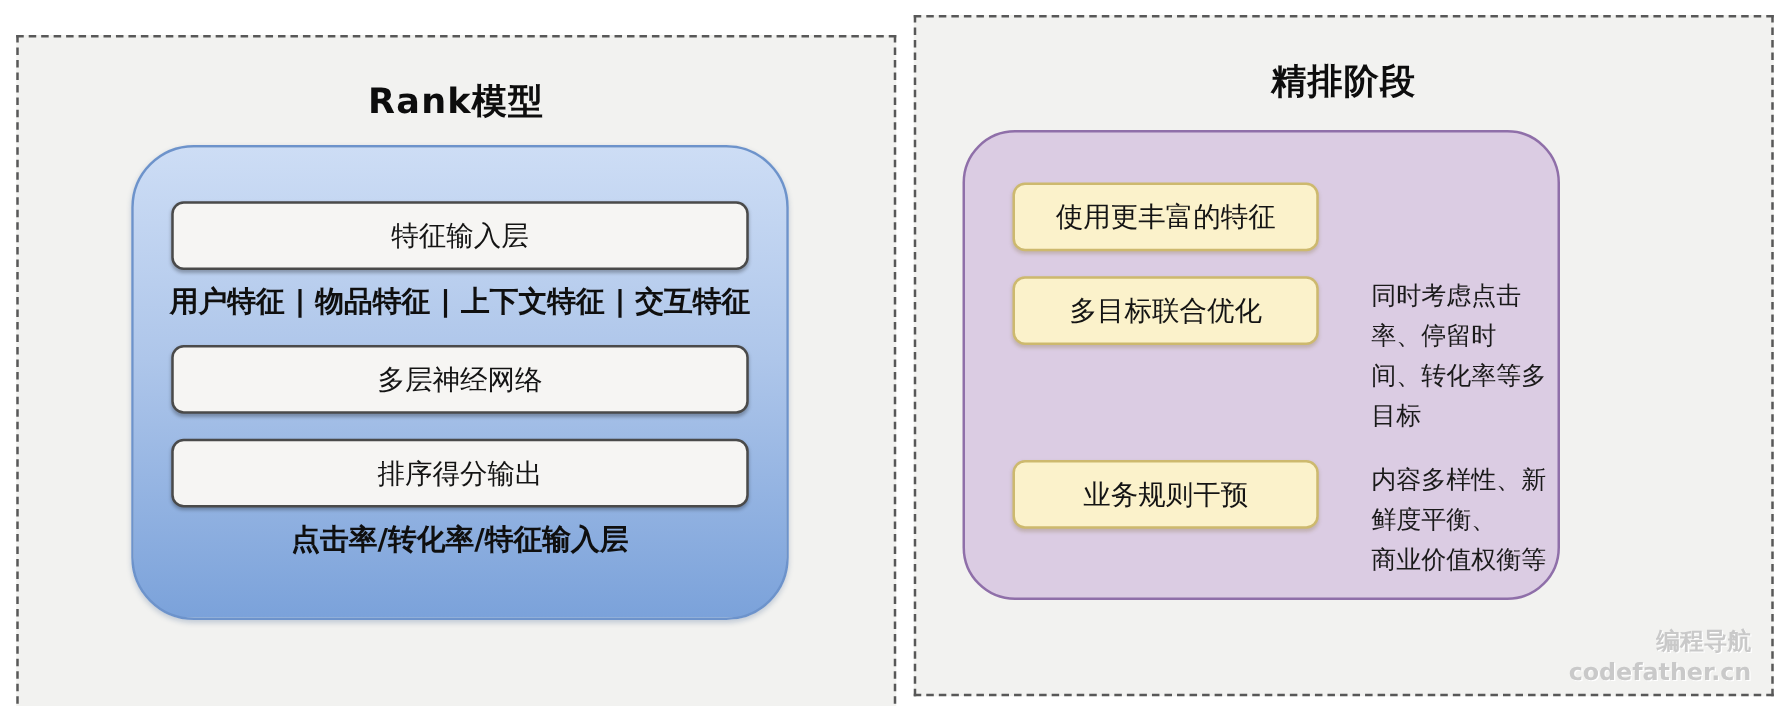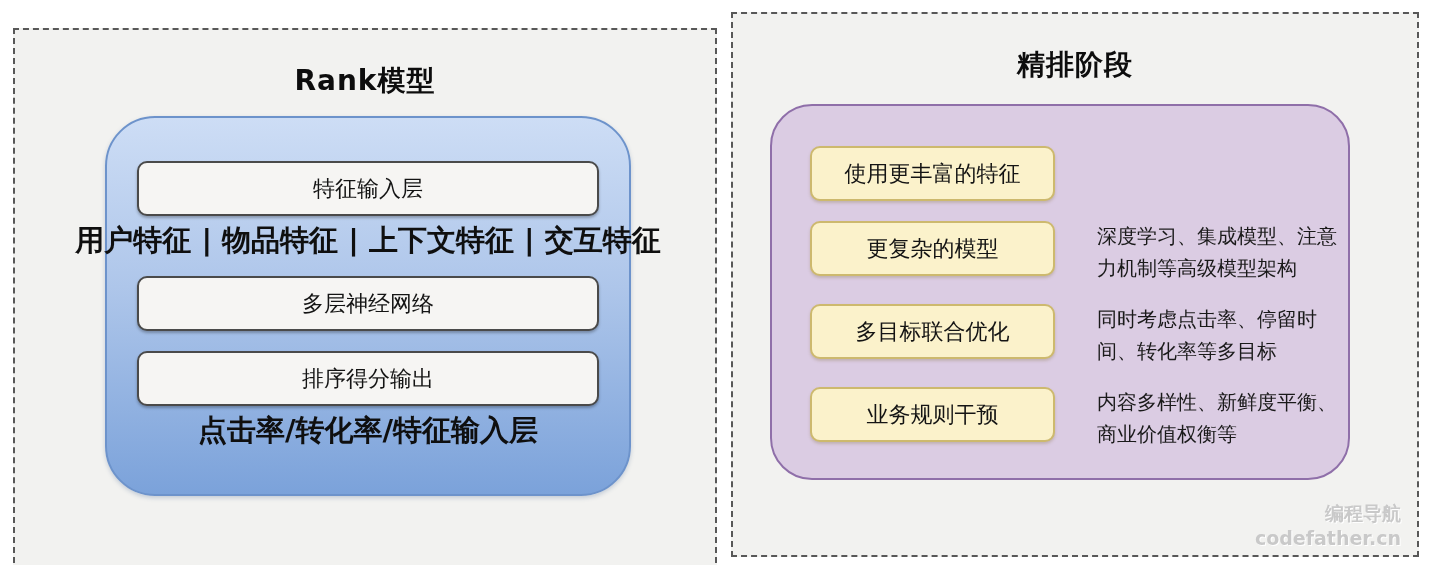--- a/index.html
+++ b/index.html
@@ -63,32 +63,32 @@
     color: #141414;
     box-shadow: 0 2px 3px rgba(0,0,0,0.28);
   }
   .layer-box + .layer-box, .layer-caption + .layer-box { margin-top: 20px; }
   .layer-caption {
     margin-top: 10px;
     height: 30px;
     display: flex;
     align-items: center;
     justify-content: center;
-    font-size: 29px;
+    font-size: 23px;
     font-weight: bold;
     color: #0f0f0f;
     white-space: nowrap;
   }
 
   
   .purple-container {
     position: absolute;
     left: 37px;
     top: 90px;
-    width: 580px;
+    width: 478px;
     height: 376px;
     border-radius: 42px;
     background: #dbcce3;
     border: 2px solid #8f6fa9;
     padding: 40px 0 0 38px;
   }
   .feature-row {
     display: flex;
     align-items: flex-start;
     margin-bottom: 20px;
@@ -152,25 +152,20 @@
 
   <div class="panel panel-right">
     <div class="panel-title">精排阶段</div>
 
     <div class="purple-container">
 
       <div class="feature-row">
         <div class="feature-box">使用更丰富的特征</div>
       </div>
 
-      <div class="feature-row">
-        <div class="feature-box">更复杂的模型</div>
-        <div class="feature-desc">深度学习、集成模型、注意
-力机制等高级模型架构</div>
-      </div>
 
       <div class="feature-row">
         <div class="feature-box">多目标联合优化</div>
         <div class="feature-desc">同时考虑点击率、停留时
 间、转化率等多目标</div>
       </div>
 
       <div class="feature-row">
         <div class="feature-box">业务规则干预</div>
         <div class="feature-desc">内容多样性、新鲜度平衡、

